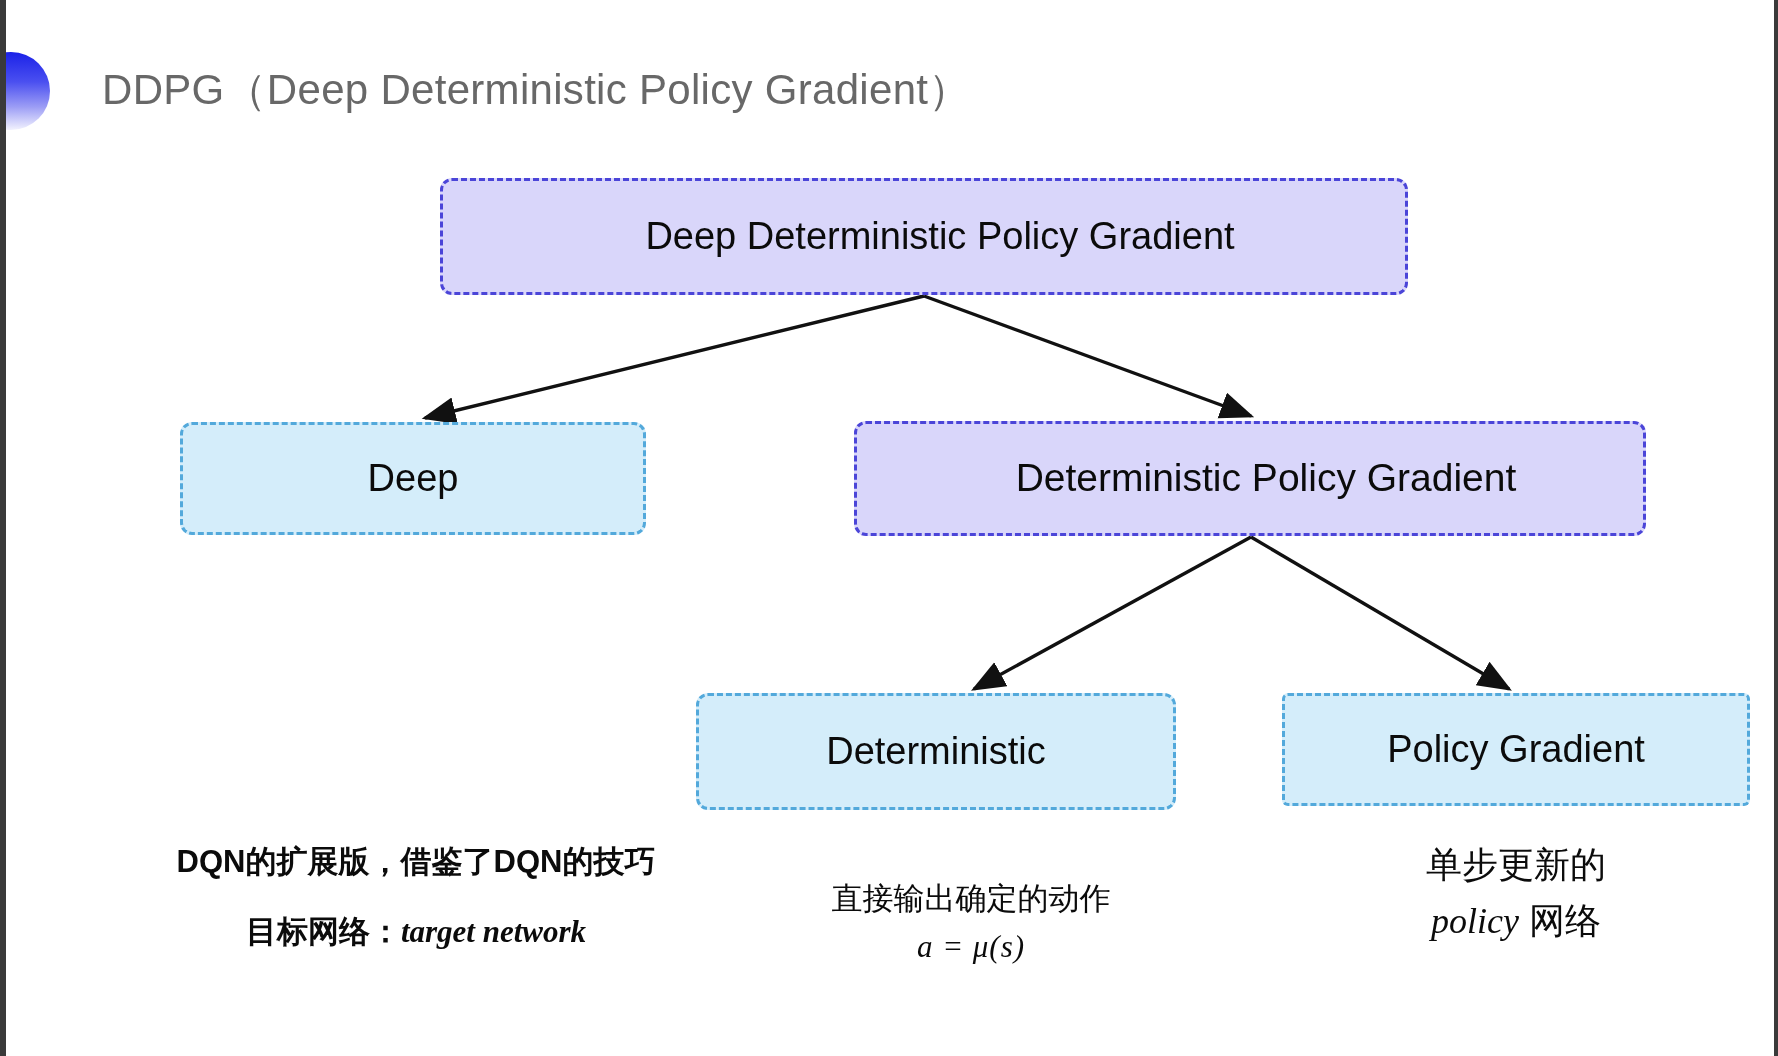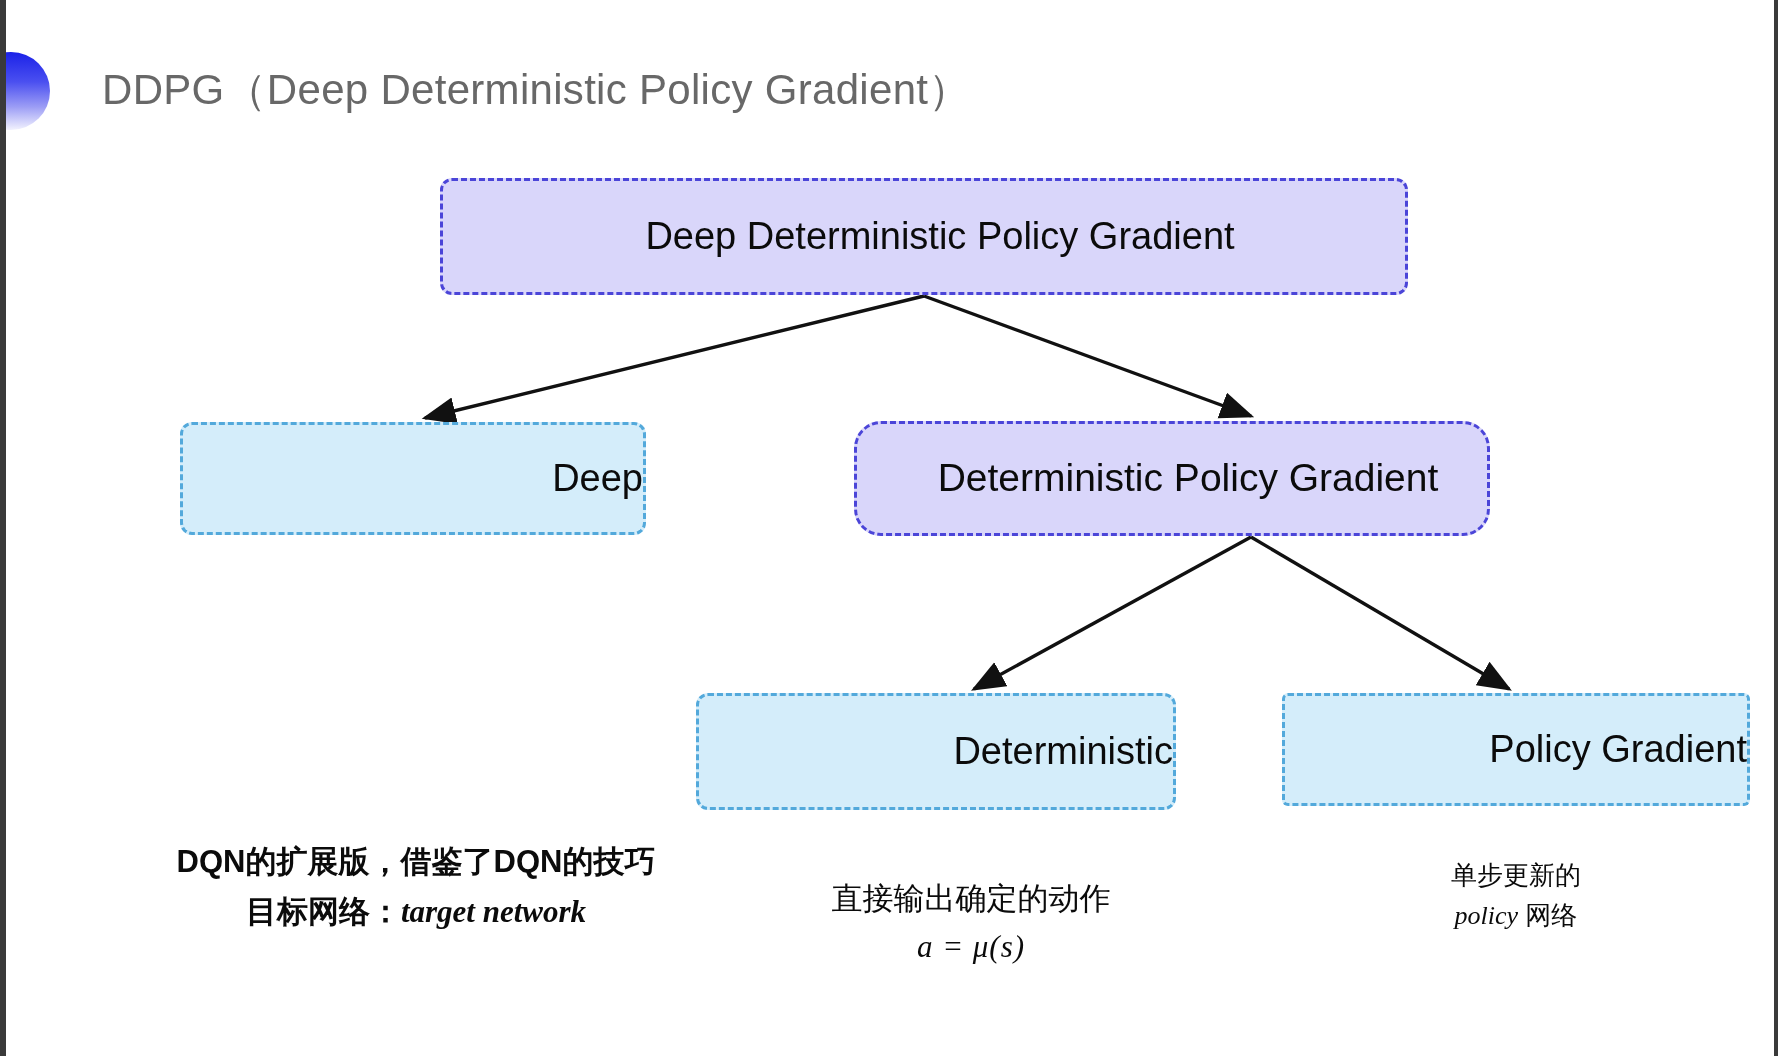--- a/index.html
+++ b/index.html
@@ -53,26 +53,25 @@
     line-height: 1.15;
   }
   .node.purple {
     background: #d9d6fa;
     border: 3px dashed #4b45d8;
     padding-left: 32px;
   }
   .node.blue {
     background: #d4edfa;
     border: 3px dashed #53a9db;
-    justify-content: flex-end;
   }
 
   #node-root   { left: 434px; top: 178px;  width: 968px; height: 117px; font-size: 38px; }
   #node-deep   { left: 174px; top: 422px;  width: 466px; height: 113px; font-size: 38px; }
-  #node-dpg    { left: 848px; top: 421px;  width: 636px; height: 115px; font-size: 39px; border-radius: 27px; }
+  #node-dpg    { left: 848px; top: 421px;  width: 792px; height: 115px; font-size: 39px; }
   #node-det    { left: 690px; top: 693px;  width: 480px; height: 117px; font-size: 38px; }
   #node-pg     { left: 1276px; top: 693px; width: 468px; height: 113px; font-size: 38px; border-radius: 6px; }
 
   
   #arrows {
     position: absolute;
     left: 0; top: 0;
     width: 1778px;
     height: 1056px;
     pointer-events: none;
@@ -91,23 +90,23 @@
     font-family: "Liberation Serif", "DejaVu Serif", serif;
     font-style: italic;
   }
   .math {
     font-family: Liberation Serif, serif;
     font-style: italic;
     letter-spacing: 1px;
   }
 
   #caption-deep      { left: 110px;  top: 838px; width: 600px; font-size: 31px; font-weight: bold; }
-  #caption-deep .cap-line + .cap-line { margin-top: 2px; }
+  #caption-deep .cap-line + .cap-line { margin-top: 22px; }
   #caption-det       { left: 730px;  top: 855px; width: 470px; font-size: 31px; margin-top: 20px; }
-  #caption-pg        { left: 1270px; top: 855px; width: 480px; font-size: 26px; }
+  #caption-pg        { left: 1270px; top: 837px; width: 480px; font-size: 36px; }
 </style>
 </head>
 <body>
 
 <div id="slide">
 
   <div id="title-bullet"></div>
   <div id="page-title">DDPG（Deep Deterministic Policy Gradient）</div>
 
   <svg id="arrows" viewBox="0 0 1778 1056" xmlns="http://www.w3.org/2000/svg">

